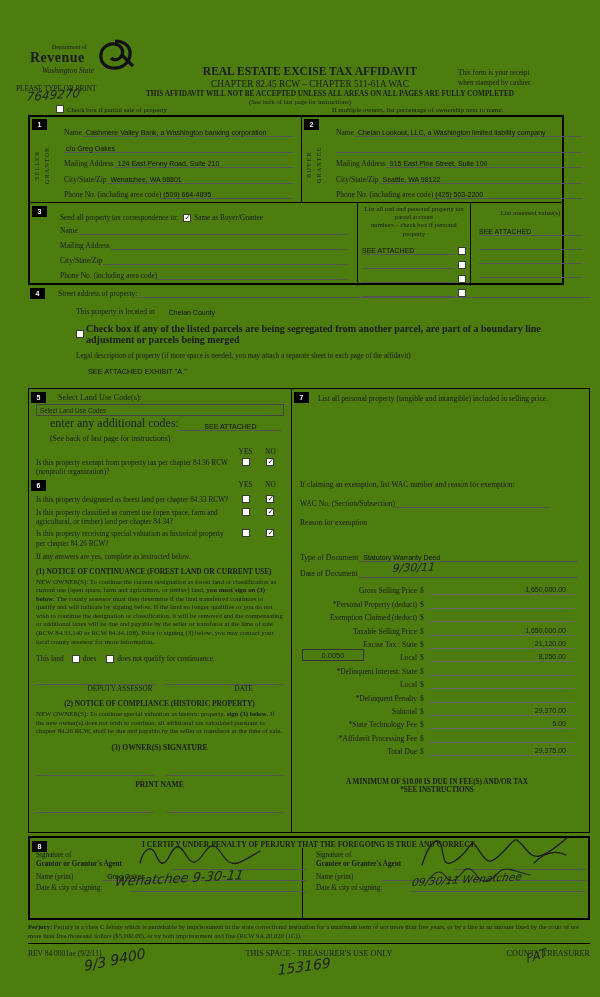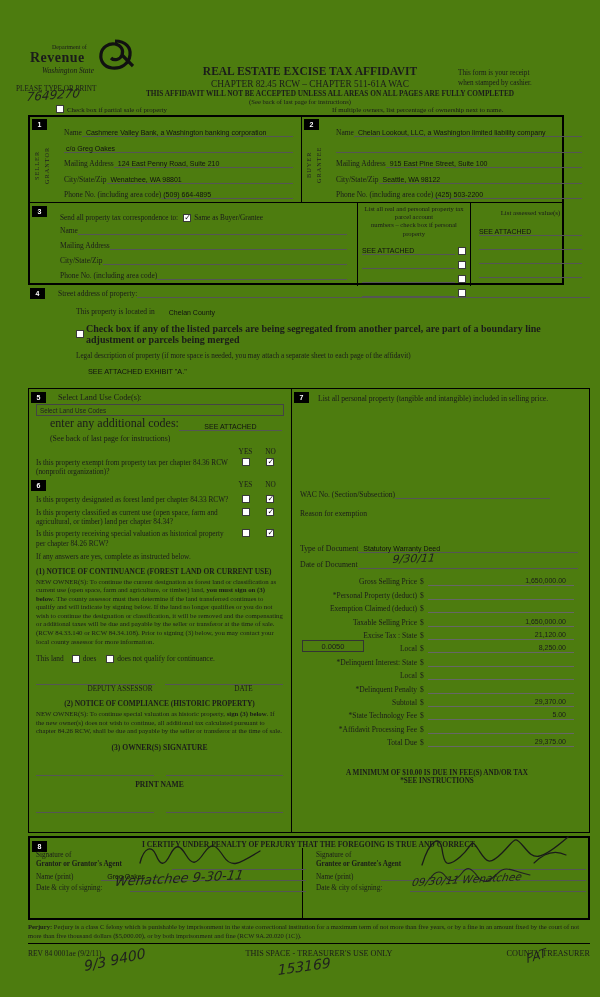--- a/index.html
+++ b/index.html
@@ -350,20 +350,21 @@
         <span class="fill"></span>
         <span style="width:12px;"></span>
         <span class="fill"></span>
       </div>
     </div>
 
     <div class="rcol">
       <div class="numbox abs" style="left:2px; top:3px;">7</div>
       <div style="margin-left:18px; font-size:7.6px; line-height:1.45; width:255px;">List all  personal property (tangible and intangible) included in selling price.</div>
       <div style="height:76px;"></div>
+      <div style="font-size:7.6px;">If claiming an exemption, list WAC number and reason for exemption:</div>
       <div class="frow" style="margin-top:10px; width:250px;">
         <span style="font-size:7.6px;">WAC No. (Section/Subsection)</span>
         <span class="fill"></span>
       </div>
       <div style="margin-top:10px; font-size:7.6px;">Reason for exemption</div>
       <div style="height:26px;"></div>
       <div class="frow" style="width:278px;">
         <span style="font-size:7.8px;text-align:center;">Type of Document</span>
         <span class="fill val" style="padding-left:5px;">Statutory Warranty Deed</span>
       </div>

